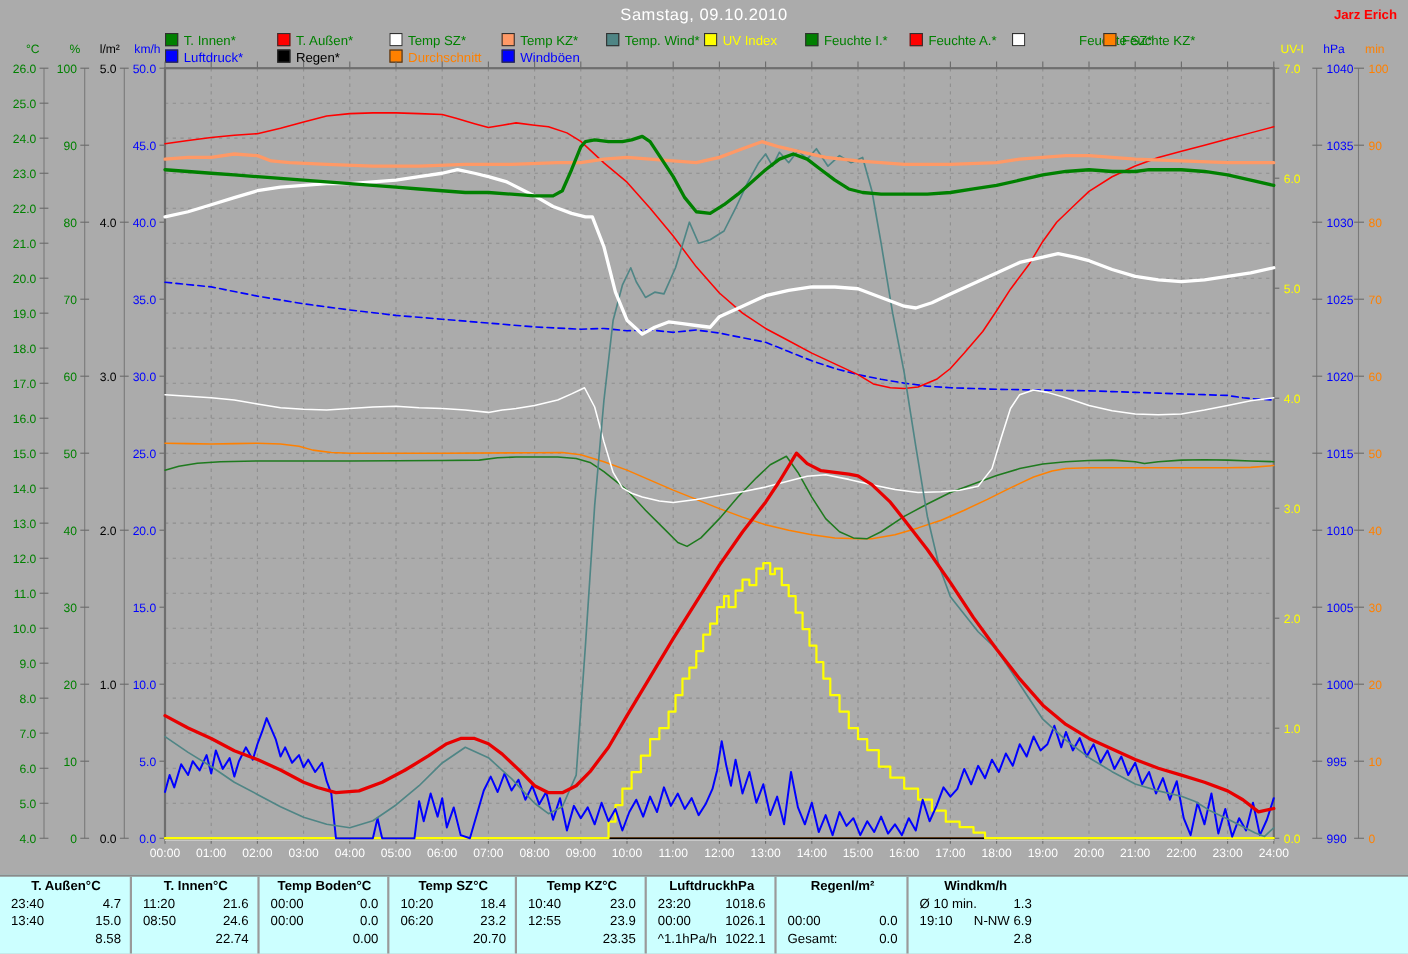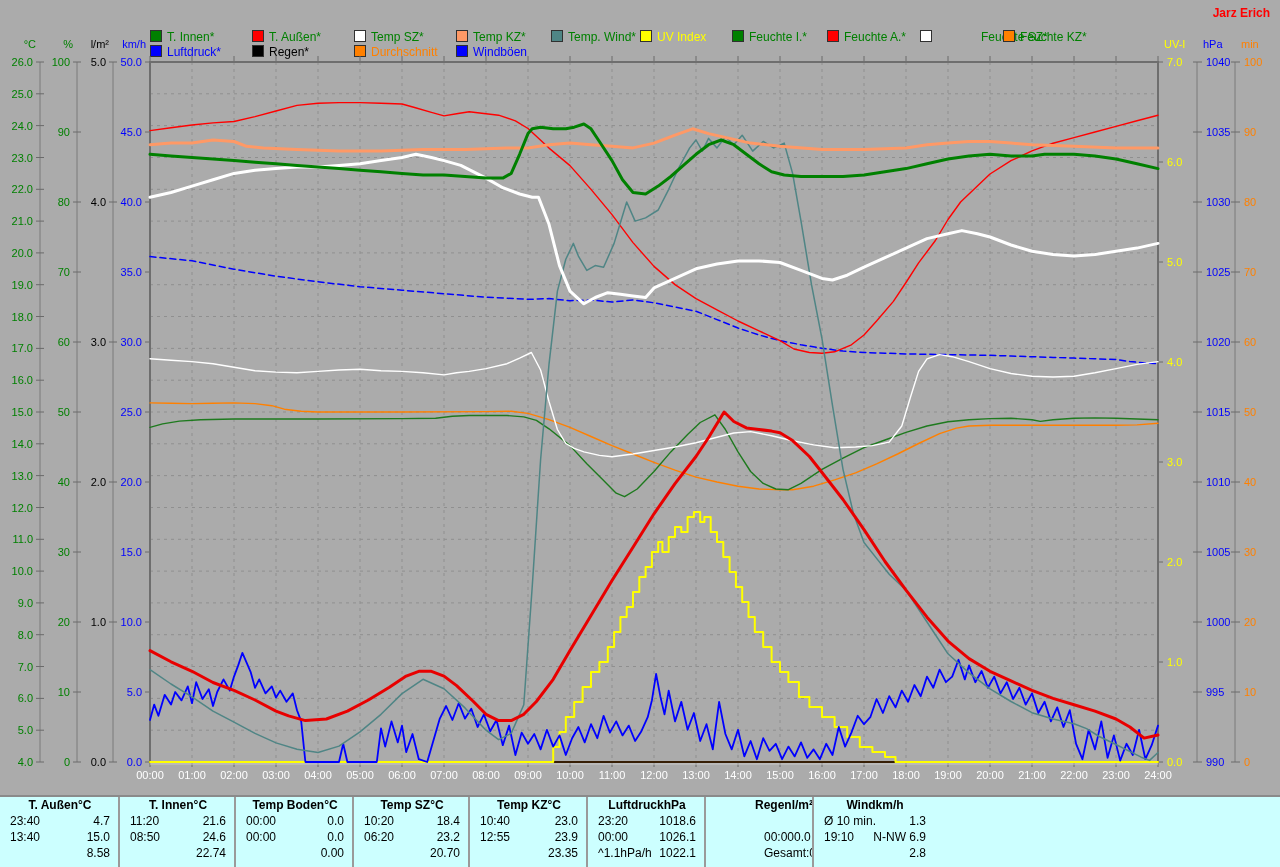--- a/index.html
+++ b/index.html
@@ -25,20 +25,21 @@
   .trow .r{text-align:right;}
   .hdr{font-weight:bold;justify-content:center;}
   .labelcol .trow{font-weight:bold;padding-left:8px;}
   .filler{flex-grow:1;}
 </style>
 </head>
 <body>
 
 <div class="app">
   <div class="titlebar">
+    <div class="page-title">Samstag, 09.10.2010</div>
     <div class="user-name">Jarz Erich</div>
   </div>
   <div id="legend">
       <span class="li" style="left: 150px; top: 30px;"><span class="box" style="background: rgb(0, 128, 0);"></span><span style="color: rgb(0, 128, 0);">T. Innen*</span></span>
       <span class="li" style="left: 252px; top: 30px;"><span class="box" style="background: rgb(255, 0, 0);"></span><span style="color: rgb(0, 128, 0);">T. Außen*</span></span>
       <span class="li" style="left: 354px; top: 30px;"><span class="box" style="background: rgb(255, 255, 255);"></span><span style="color: rgb(0, 128, 0);">Temp SZ*</span></span>
       <span class="li" style="left: 456px; top: 30px;"><span class="box" style="background: rgb(255, 153, 102);"></span><span style="color: rgb(0, 128, 0);">Temp KZ*</span></span>
       <span class="li" style="left: 551px; top: 30px;"><span class="box" style="background: rgb(79, 133, 133);"></span><span style="color: rgb(0, 128, 0);">Temp. Wind*</span></span>
       <span class="li" style="left: 640px; top: 30px;"><span class="box" style="background: rgb(255, 255, 0);"></span><span style="color: rgb(255, 255, 0);">UV Index</span></span>
       <span class="li" style="left: 732px; top: 30px;"><span class="box" style="background: rgb(0, 128, 0);"></span><span style="color: rgb(0, 128, 0);">Feuchte I.*</span></span>
@@ -481,21 +482,21 @@
         </div>
         <div class="trow">
           <span class="l">00:00</span>
           <span class="r">1026.1</span>
         </div>
         <div class="trow">
           <span class="l">^1.1hPa/h</span>
           <span class="r">1022.1</span>
         </div>
       </div>
-      <div class="tcol" style="width: 108px; padding-left: 48px;">
+      <div class="tcol" style="width: 120px;">
         <div class="trow hdr">
           <span class="l">Regen</span>
           <span class="r">l/m²</span>
         </div>
         <div class="trow">
           <span class="l"></span>
           <span class="r"></span>
         </div>
         <div class="trow">
           <span class="l">00:00</span>

